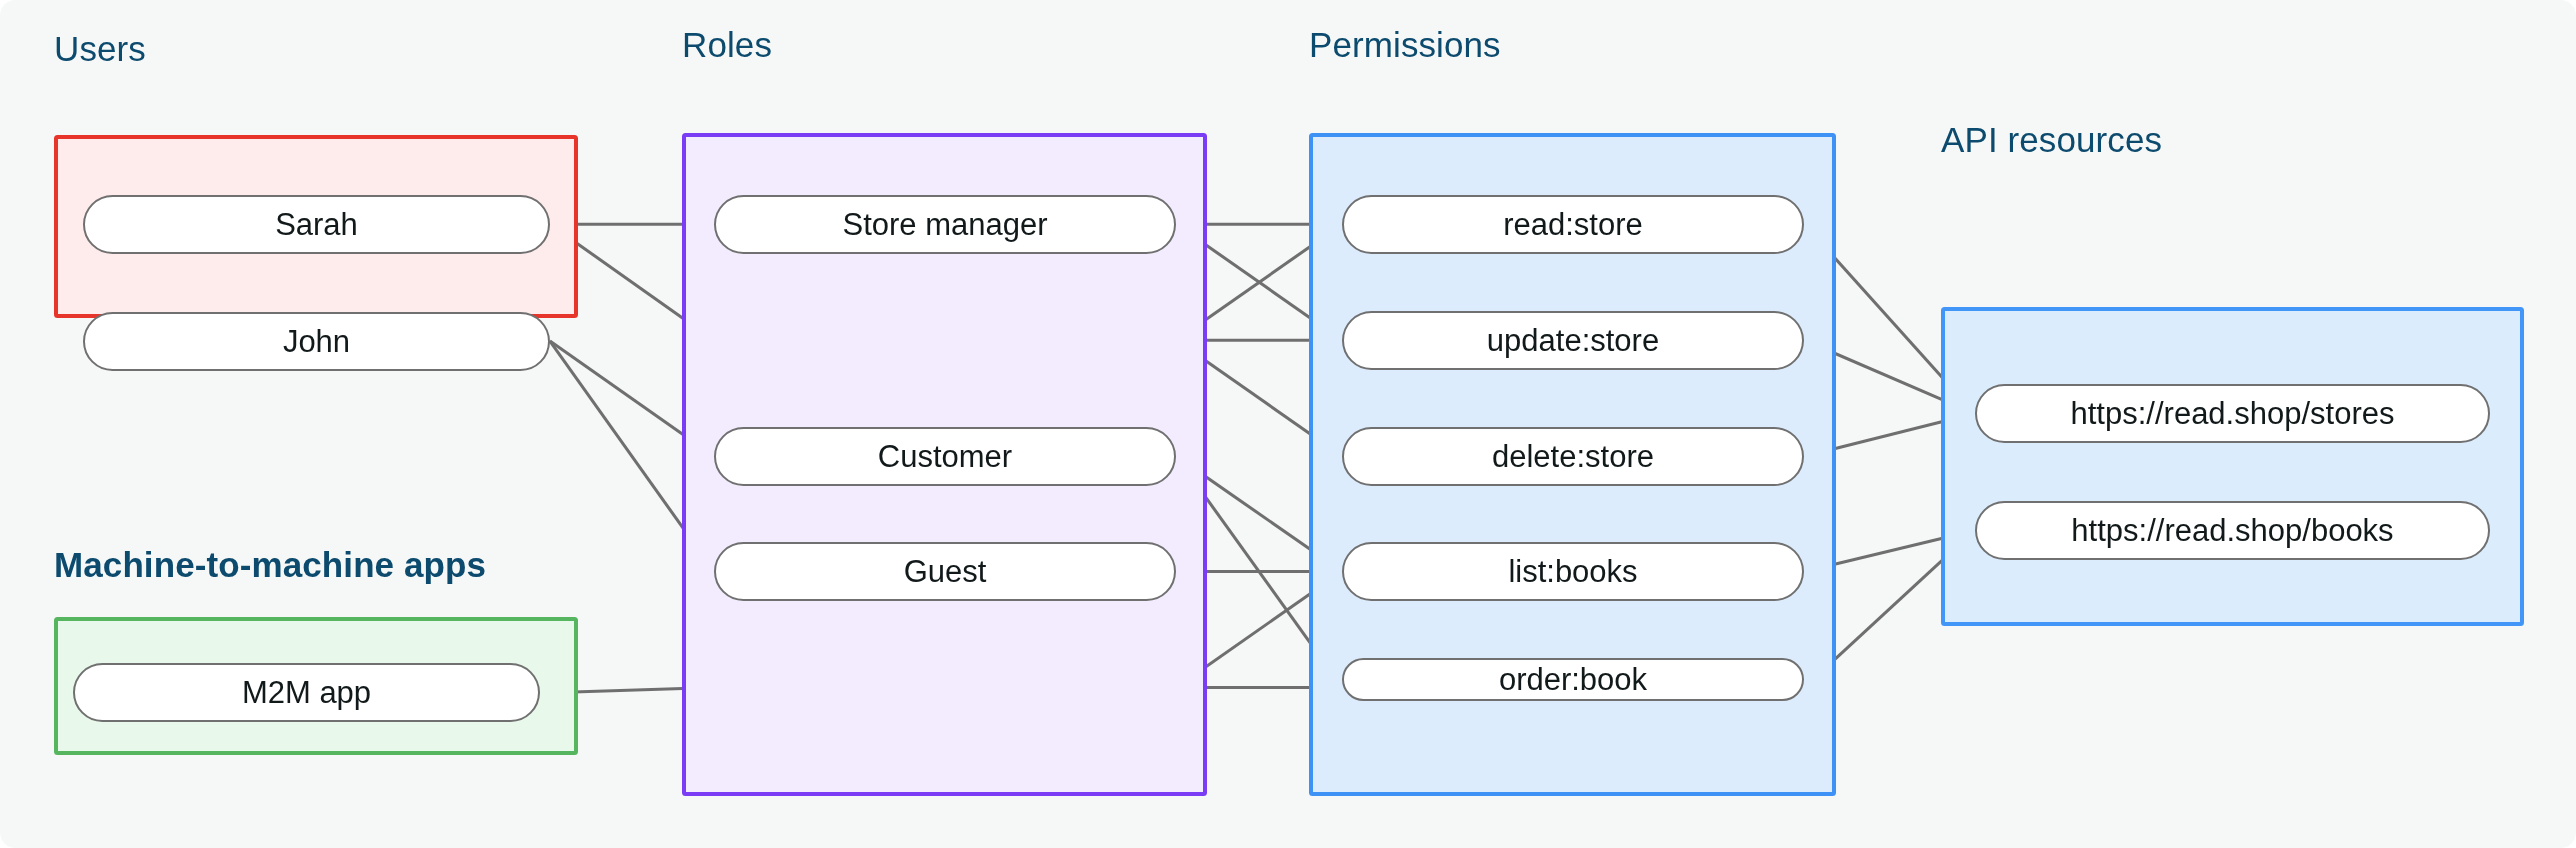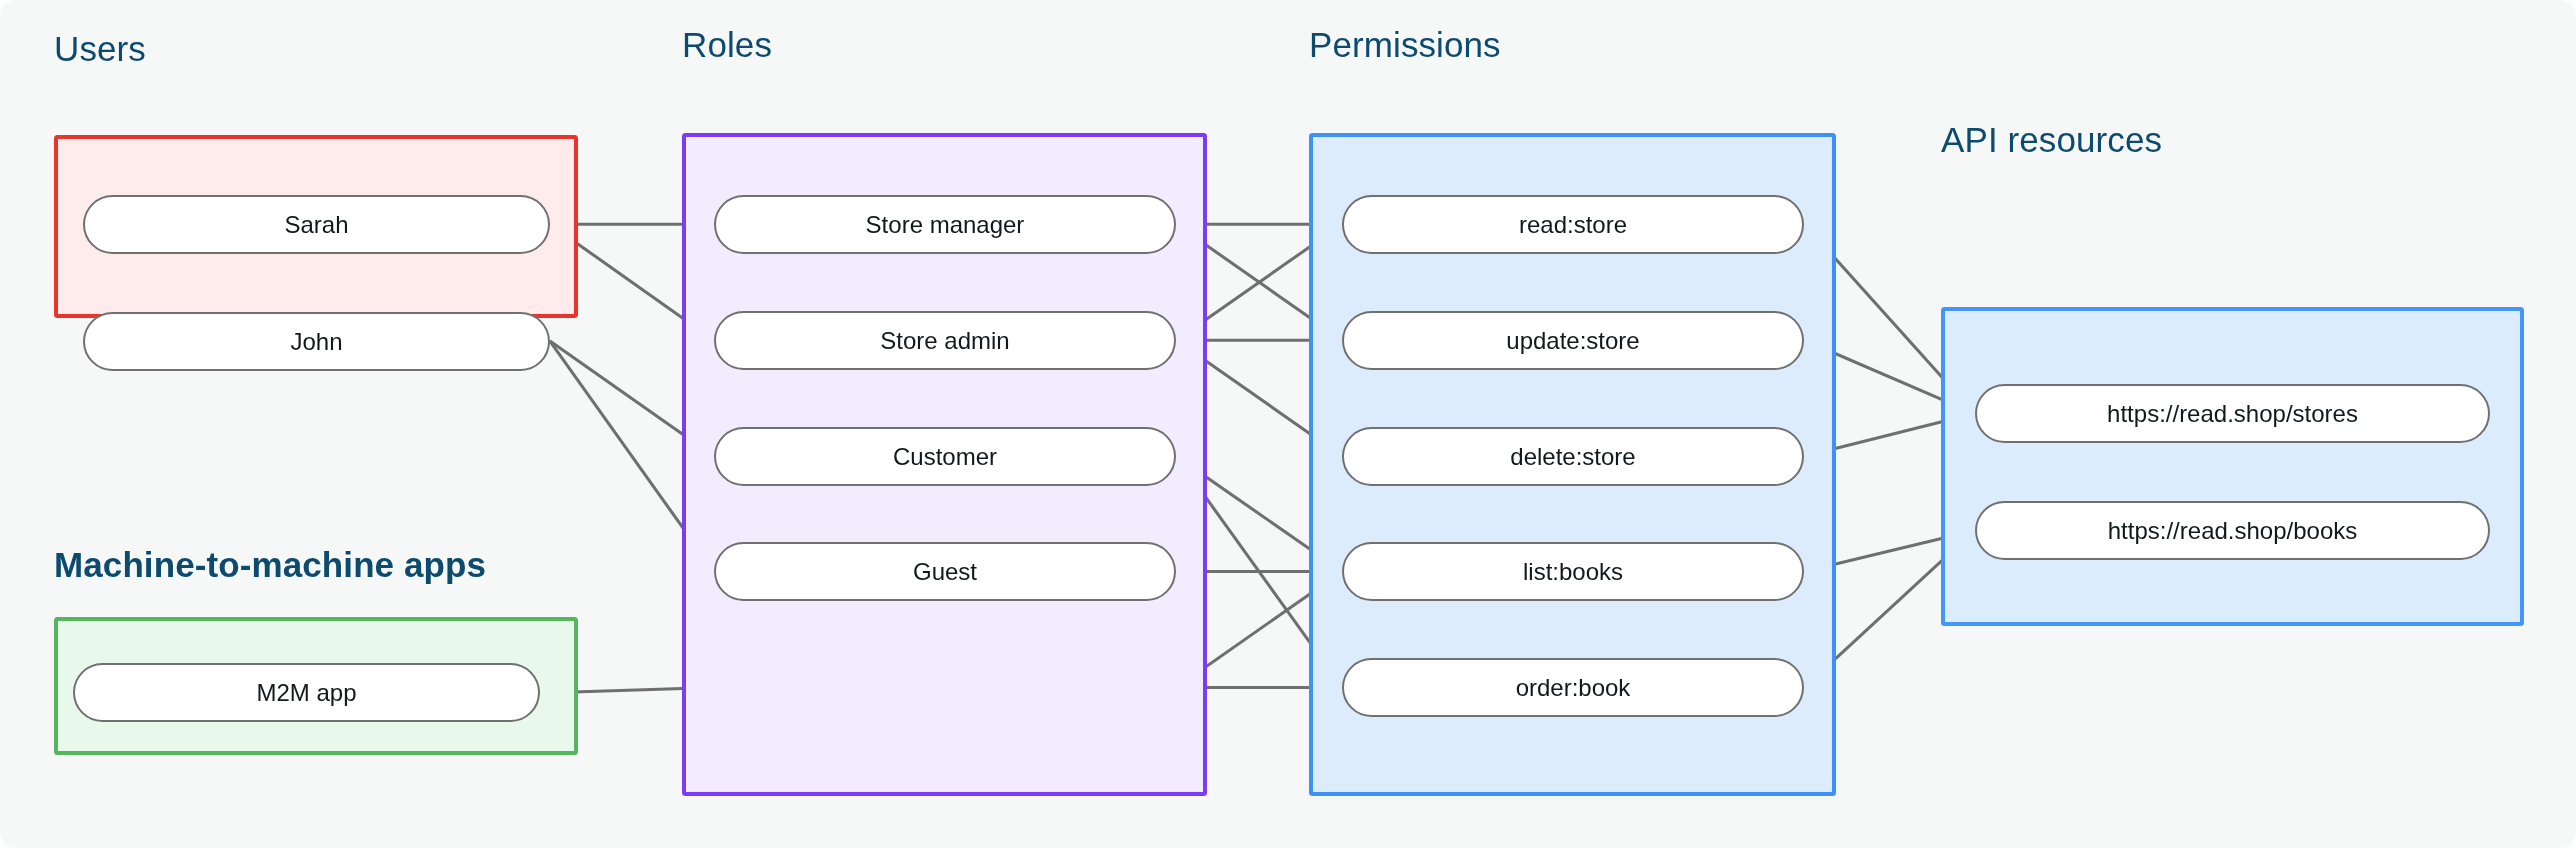--- a/index.html
+++ b/index.html
@@ -50,21 +50,21 @@
 
   .node {
     position: absolute;
     box-sizing: border-box;
     background: #ffffff;
     border: 2.6px solid #707070;
     border-radius: 872px;
     display: flex;
     align-items: center;
     justify-content: center;
-    font-size: 24px;
+    font-size: 31px;
     color: #12191a;
     white-space: nowrap;
     z-index: 4;
   }
   .node-label {
     pointer-events: none;
   }
 </style>
 </head>
 <body>
@@ -134,23 +134,20 @@
   <div class="group-box group-m2m" style="left:54px; top:617px; width:524px; height:138px;"></div>
   <div class="node" style="left:73px; top:663px; width:467px; height:59px;">
     <span class="node-label">M2M app</span>
   </div>
 
   <div class="group-label" style="left:682px; top:25px;">Roles</div>
   <div class="group-box group-roles" style="left:682px; top:133px; width:525px; height:663px;"></div>
   <div class="node" style="left:714px; top:195px; width:462px; height:59px;">
     <span class="node-label">Store manager</span>
   </div>
-  <div class="node" style="left:714px; top:311px; width:462px; height:59px;">
-    <span class="node-label">Store admin</span>
-  </div>
   <div class="node" style="left:714px; top:427px; width:462px; height:59px;">
     <span class="node-label">Customer</span>
   </div>
   <div class="node" style="left:714px; top:542px; width:462px; height:59px;">
     <span class="node-label">Guest</span>
   </div>
 
   <div class="group-label" style="left:1309px; top:25px;">Permissions</div>
   <div class="group-box group-perms" style="left:1309px; top:133px; width:527px; height:663px;"></div>
   <div class="node" style="left:1342px; top:195px; width:462px; height:59px;">
@@ -158,21 +155,21 @@
   </div>
   <div class="node" style="left:1342px; top:311px; width:462px; height:59px;justify-content:center;">
     <span class="node-label">update:store</span>
   </div>
   <div class="node" style="left:1342px; top:427px; width:462px; height:59px;">
     <span class="node-label">delete:store</span>
   </div>
   <div class="node" style="left:1342px; top:542px; width:462px; height:59px;">
     <span class="node-label">list:books</span>
   </div>
-  <div class="node" style="left:1342px; top:658px; width:462px; height:59px;">
+  <div class="node" style="left:1342px; top:658px; width:462px; height:43px;">
     <span class="node-label">order:book</span>
   </div>
 
   <div class="group-label" style="left:1941px; top:120px;">API resources</div>
   <div class="group-box group-api" style="left:1941px; top:307px; width:583px; height:319px;"></div>
   <div class="node" style="left:1975px; top:384px; width:515px; height:59px;">
     <span class="node-label">https://read.shop/stores</span>
   </div>
   <div class="node" style="left:1975px; top:501px; width:515px; height:59px;">
     <span class="node-label">https://read.shop/books</span>

